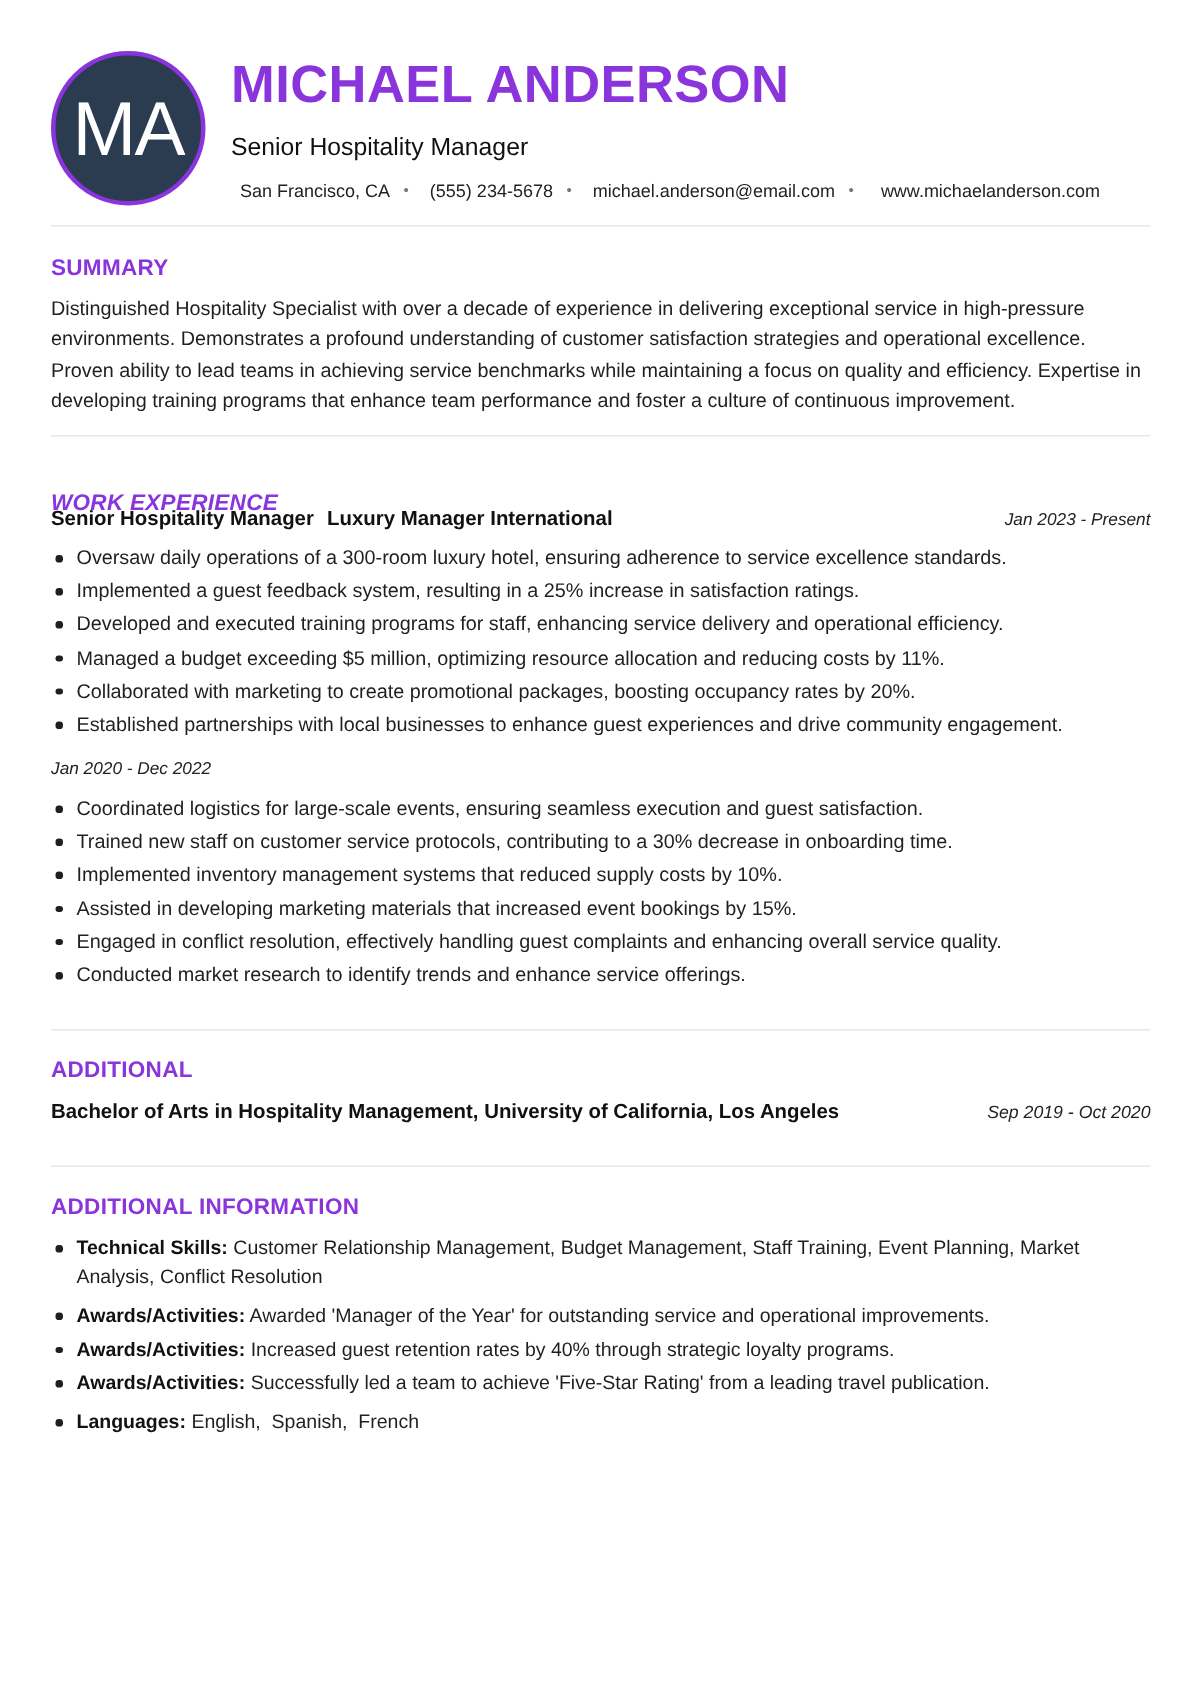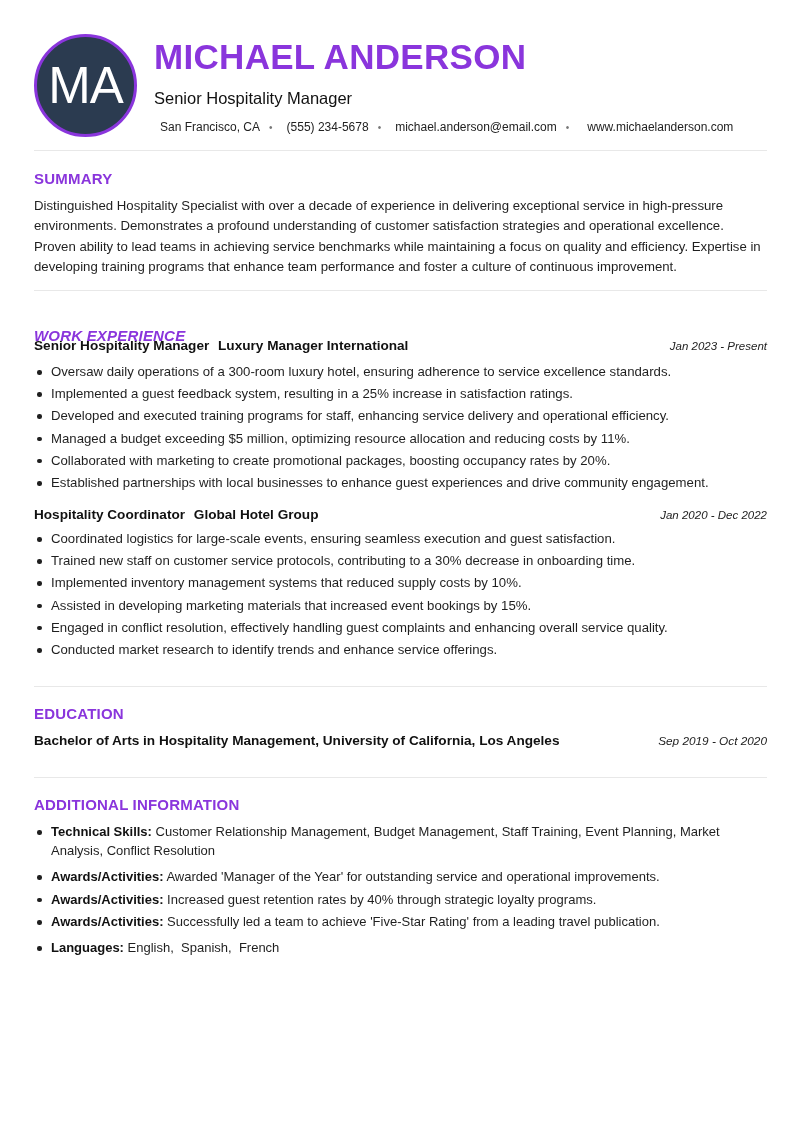--- a/index.html
+++ b/index.html
@@ -123,37 +123,33 @@
   <ul class="bullets" style="top:361px;">
     <li>Oversaw daily operations of a 300-room luxury hotel, ensuring adherence to service excellence standards.</li>
     <li>Implemented a guest feedback system, resulting in a 25% increase in satisfaction ratings.</li>
     <li>Developed and executed training programs for staff, enhancing service delivery and operational efficiency.</li>
     <li>Managed a budget exceeding $5 million, optimizing resource allocation and reducing costs by 11%.</li>
     <li>Collaborated with marketing to create promotional packages, boosting occupancy rates by 20%.</li>
     <li>Established partnerships with local businesses to enhance guest experiences and drive community engagement.</li>
   </ul>
 
   <div class="job-head" style="top:507px;">
-    <div class="job-title">
-      <span>Hospitality Coordinator</span>
-      <span class="company">Global Hotel Group</span>
-    </div>
     <div class="job-date">Jan 2020 - Dec 2022</div>
   </div>
   <ul class="bullets" style="top:528px;">
     <li>Coordinated logistics for large-scale events, ensuring seamless execution and guest satisfaction.</li>
     <li>Trained new staff on customer service protocols, contributing to a 30% decrease in onboarding time.</li>
     <li>Implemented inventory management systems that reduced supply costs by 10%.</li>
     <li>Assisted in developing marketing materials that increased event bookings by 15%.</li>
     <li>Engaged in conflict resolution, effectively handling guest complaints and enhancing overall service quality.</li>
     <li>Conducted market research to identify trends and enhance service offerings.</li>
   </ul>
   <div class="divider" style="top:686px;"></div>
 
-  <div class="section-title" style="top:705px;">EDUCATION</div>
+  <div class="section-title" style="top:705px;">ADDITIONAL</div>
   <div class="edu-row" style="top:733px;gap:28px;">
     <div class="edu-degree">Bachelor of Arts in Hospitality Management, University of California, Los Angeles</div>
     <div class="edu-date">Sep 2019 - Oct 2020</div>
   </div>
   <div class="divider" style="top:777px;"></div>
 
   <div class="section-title" style="top:796px;">ADDITIONAL INFORMATION</div>
   <ul class="addl" style="top:822px;">
     <li class="spaced">
       <b>Technical Skills:</b>

